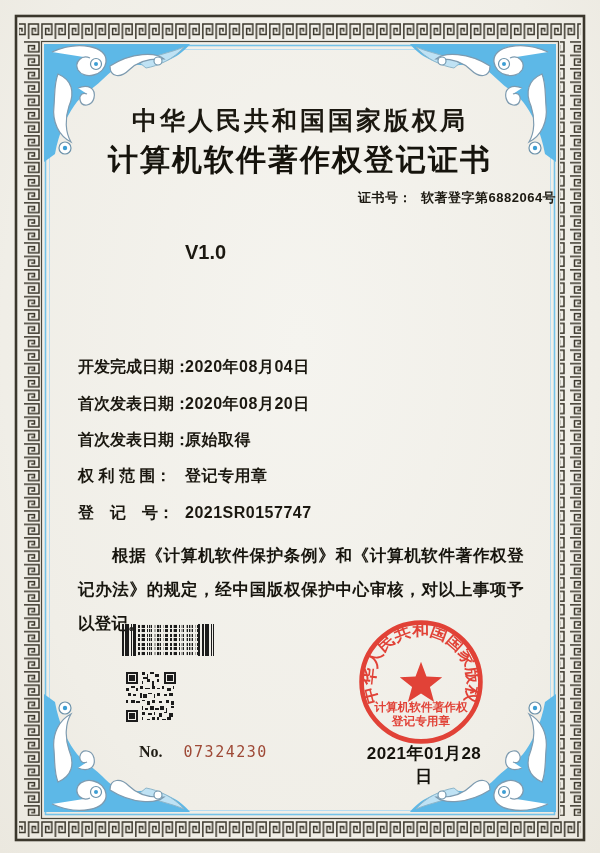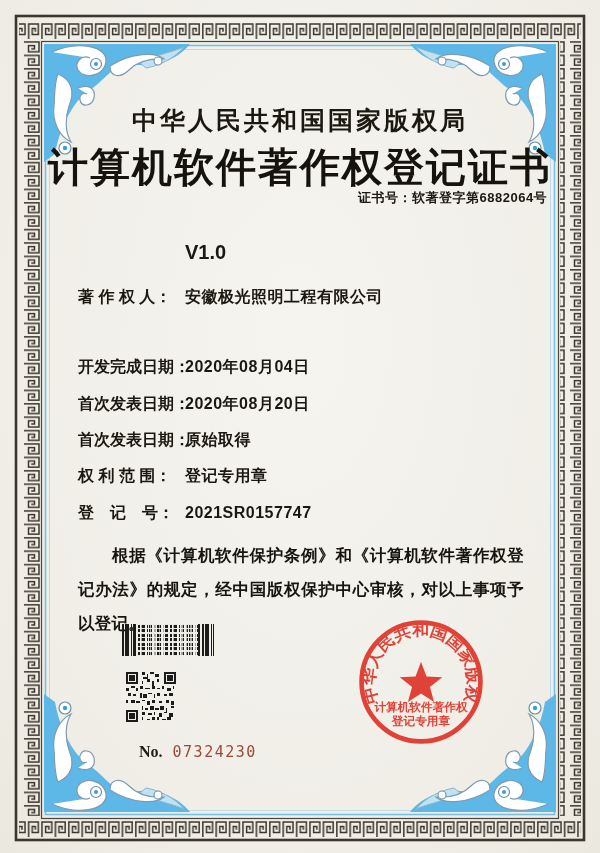--- a/index.html
+++ b/index.html
@@ -11,23 +11,23 @@
   }
   .page{position:absolute;inset:0;background:
     radial-gradient(ellipse at 50% 40%, #f5f4ef 0%, #f0eee7 70%, #ebe8df 100%);}
   .abs{position:absolute;}
   svg.frame{position:absolute;left:0;top:0;z-index:1;}
   .content{position:absolute;inset:0;z-index:3;}
 
   .title1{top:104px;left:0;right:0;text-align:center;
     font-size:25px;font-weight:700;letter-spacing:3px;color:#1b1810;}
   .title2{top:140px;left:0;right:0;text-align:center;
-    font-size:40px;font-weight:700;letter-spacing:2px;color:#15130c;}
+    font-size:30px;font-weight:700;letter-spacing:2px;color:#15130c;}
   .certno{top:189px;left:358px;font-size:13px;font-weight:700;color:#1b1810;letter-spacing:.5px;}
-  .certno .val{}
+  .certno .val{margin-left:9px;}
 
   .row{left:78px;font-size:16px;color:#1b1810;white-space:nowrap;}
   .row .lab{font-weight:700;display:inline-block;width:107px;}
   .row .val{font-weight:600;letter-spacing:.5px;}
   .r1{top:218px}.r2{top:287px}.r3{top:357px}.r4{top:394px}.r5{top:430px}.r6{top:466px}.r7{top:503px}
   .v2{left:185px;top:241px;font-size:20px;font-weight:600;color:#1b1810;}
 
   .statement{left:78px;top:538px;width:446px;font-size:16.5px;line-height:34px;
     font-weight:600;text-indent:34px;text-align:justify;color:#17150e;letter-spacing:.2px;}
 
@@ -39,21 +39,21 @@
       #1c1c1c 11.5px 14px, rgba(0,0,0,0) 14px 16px);}
   .barcode .scramble{position:absolute;left:16px;right:16px;top:0;bottom:0;
     background:
       repeating-linear-gradient(0deg, rgba(242,240,234,.95) 0 1.5px, rgba(0,0,0,0) 1.5px 4.5px),
       repeating-linear-gradient(90deg, rgba(0,0,0,0) 0 3px, rgba(242,240,234,.65) 3px 4.5px);}
   .qr{left:126px;top:672px;width:50px;height:50px;}
 
   .serial{left:139px;top:743px;font-size:16px;color:#201d15;white-space:nowrap;}
   .serial .no{font-family:"Liberation Serif",serif;font-weight:600;}
   .serial .num{font-family:"DejaVu Sans Mono",monospace;font-size:15px;color:#9e4936;
-    letter-spacing:1.5px;margin-left:10px;}
+    letter-spacing:1.5px;margin-left:21px;}
 
   .sealwrap{left:356px;top:617px;width:130px;height:130px;}
   .issuedate{left:362px;top:742px;width:124px;text-align:center;
     font-size:17px;font-weight:700;color:#15130c;letter-spacing:.5px;}
 </style>
 </head>
 <body>
 
 <div class="page">
 
@@ -102,23 +102,20 @@
 
     <div class="abs title1">中华人民共和国国家版权局</div>
     <div class="abs title2">计算机软件著作权登记证书</div>
 
     <div class="abs certno">
       <span>证书号：</span><span class="val">软著登字第6882064号</span>
     </div>
 
     <div class="abs v2">V1.0</div>
 
-    <div class="abs row r2">
-      <span class="lab">著 作 权 人：</span><span class="val">安徽极光照明工程有限公司</span>
-    </div>
 
     <div class="abs row r3">
       <span class="lab">开发完成日期：</span><span class="val">2020年08月04日</span>
     </div>
 
     <div class="abs row r4">
       <span class="lab">首次发表日期：</span><span class="val">2020年08月20日</span>
     </div>
 
     <div class="abs row r5">
@@ -170,15 +167,16 @@
       </defs>
       <circle cx="64" cy="64" r="58.5" fill="none" stroke="#e0352a" stroke-width="4.6"></circle>
       <polygon fill="#e0352a" points="64,44 69.4,58.6 84.9,59.2 72.8,68.8 76.9,83.8 64,75.2 51.1,83.8 55.2,68.8 43.1,59.2 58.6,58.6"></polygon>
       <text font-size="15.5" font-weight="bold" fill="#e0352a" font-family="Liberation Sans, sans-serif">
         <textPath href="#sealArc" startOffset="0" textLength="200" lengthAdjust="spacingAndGlyphs">中华人民共和国国家版权局</textPath>
       </text>
       <text x="64" y="93" text-anchor="middle" font-size="11.5" font-weight="bold" fill="#e0352a" font-family="Liberation Sans, sans-serif">计算机软件著作权</text>
       <text x="64" y="106" text-anchor="middle" font-size="11.5" font-weight="bold" fill="#e0352a" font-family="Liberation Sans, sans-serif">登记专用章</text>
     </svg>
 
+    <div class="abs issuedate">2021年01月28日</div>
 
   </div>
 </div>
 
 </body></html>

